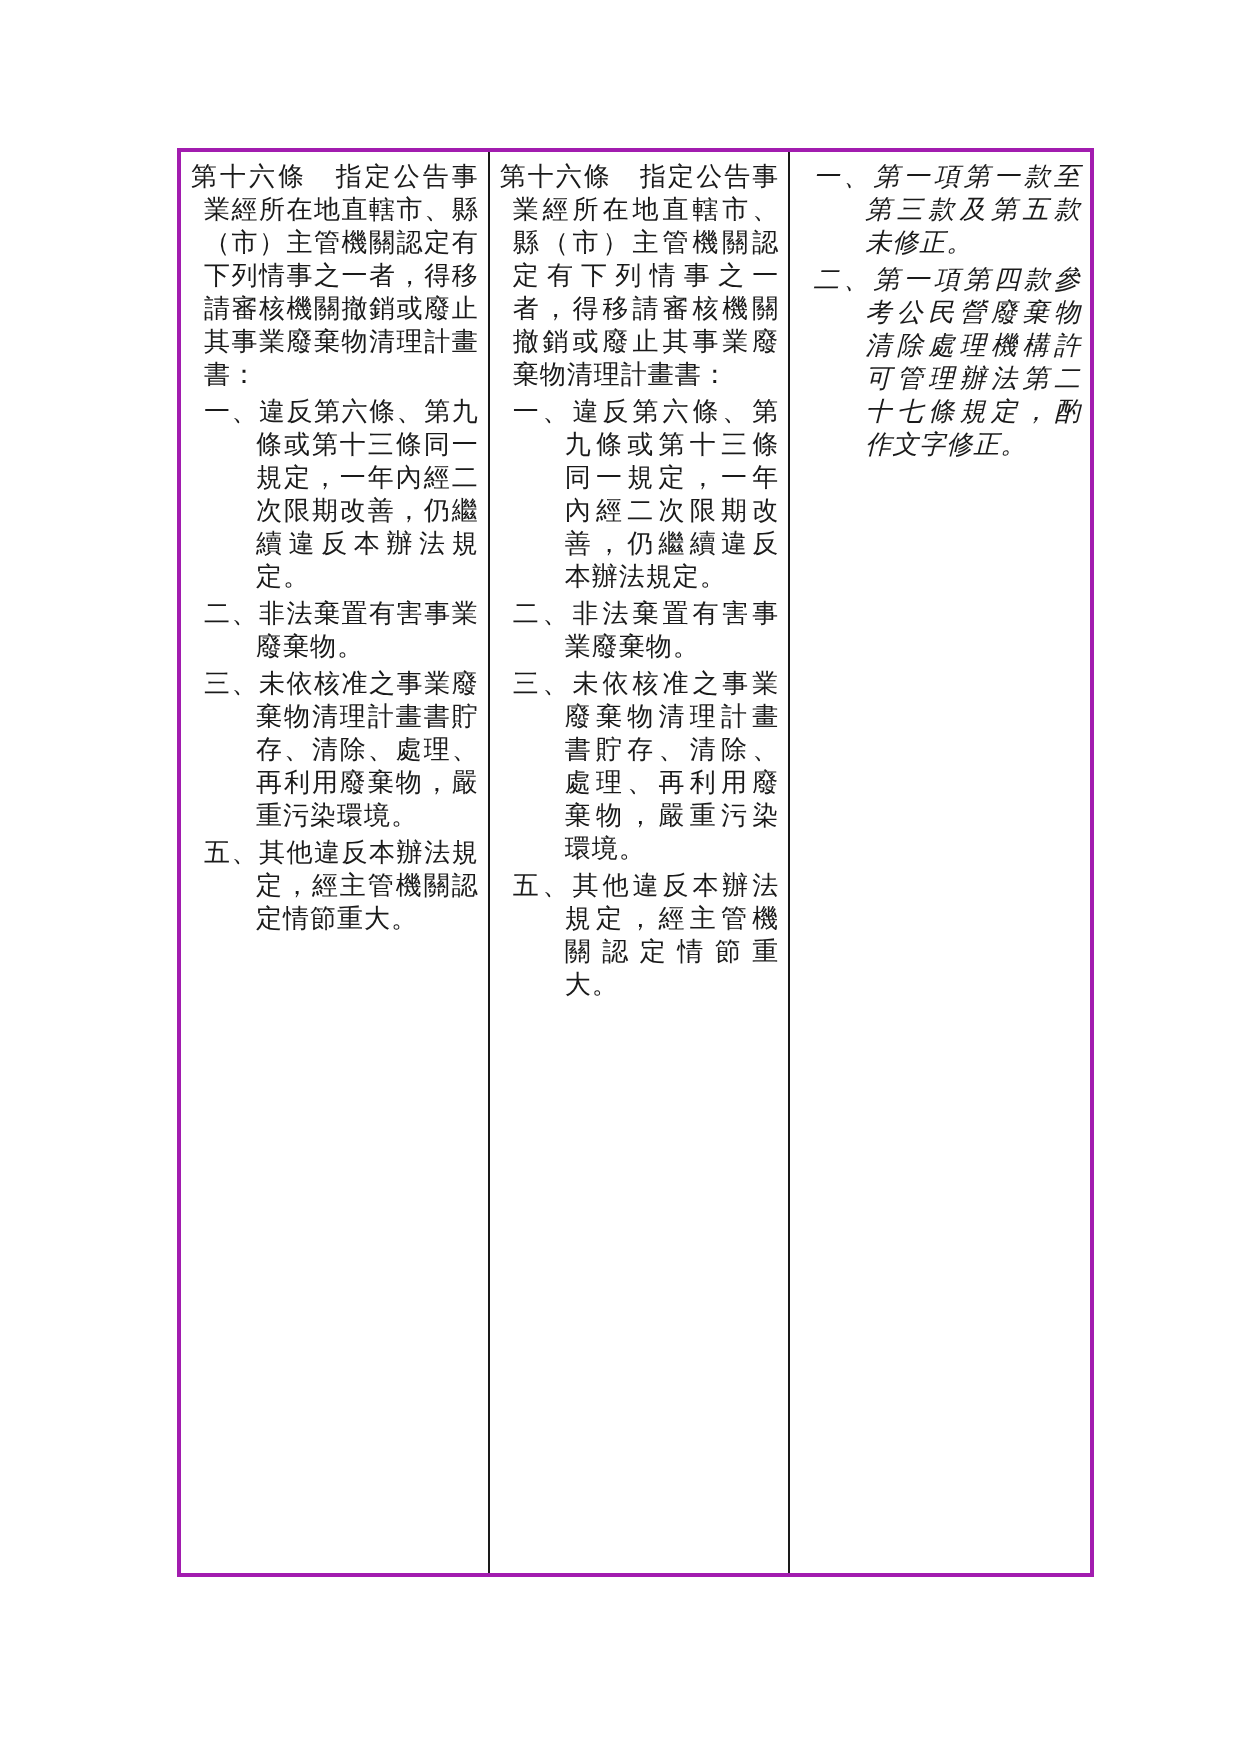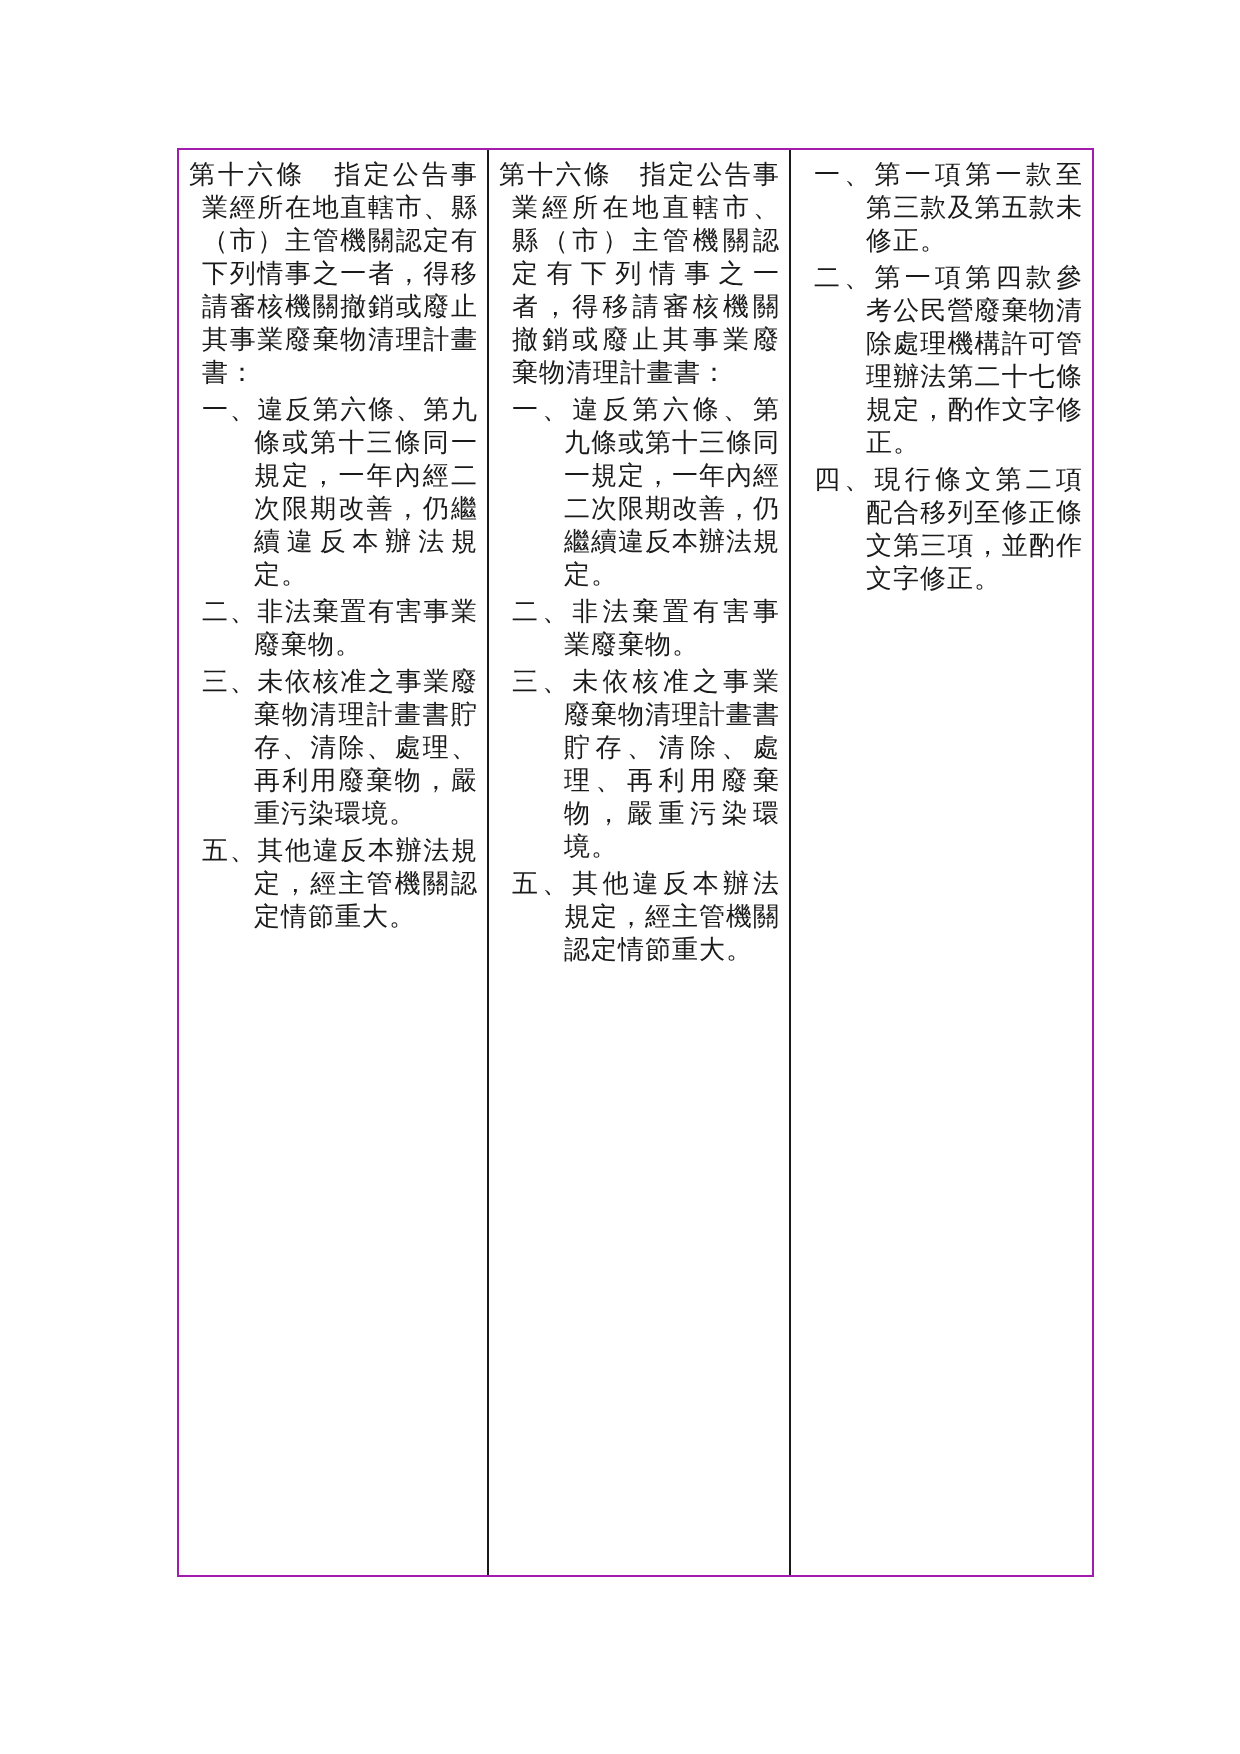--- a/index.html
+++ b/index.html
@@ -16,39 +16,39 @@
     color: #1a1a1a;
     overflow: hidden;
   }
   .law-table {
     position: absolute;
     left: 177px;
     top: 148px;
     width: 917px;
     min-height: 1429px;
     box-sizing: border-box;
-    border: 2px solid #a21caf;
+    border: 4px solid #a21caf;
     display: flex;
     align-items: stretch;
     background: #ffffff;
   }
   .col {
     box-sizing: border-box;
     padding: 8px 9px 10px 10px;
     font-size: 26px;
     line-height: 33px;
     letter-spacing: 1px;
     text-align: justify;
     text-justify: inter-character;
     word-break: break-all;
     overflow-wrap: anywhere;
   }
   .col-1 { width: 308px; }
   .col-2 { width: 302px; }
-  .col-3 { width: 303px; }
+  .col-3 { width: 303px; font-style: italic; }
   .col + .col { border-left: 2px solid #1a1a1a; }
 
   .blk { margin: 4px 0; }
   .blk:first-child { margin-top: 0; }
 
   
   .article { padding-left: 0.5em; text-indent: -0.5em; }
   
   .item { padding-left: 2.5em; text-indent: -2em; }
   
@@ -75,16 +75,15 @@
     <div class="col col-2">
         <div class="blk article"><span>第十六條　指定公告事業經所在地直轄市、縣（市）主管機關認定有下列情事之一者，得移請審核機關撤銷或廢止其事業廢棄物清理計畫書：</span></div>
         <div class="blk item"><span>一、違反第六條、第九條或第十三條同一規定，一年內經二次限期改善，仍繼續違反本辦法規定。</span></div>
         <div class="blk item"><span>二、非法棄置有害事業廢棄物。</span></div>
         <div class="blk item"><span>三、未依核准之事業廢棄物清理計畫書貯存、清除、處理、再利用廢棄物，嚴重污染環境。</span></div>
         <div class="blk item"><span>五、其他違反本辦法規定，經主管機關認定情節重大。</span></div>
       </div>
     <div class="col col-3">
         <div class="blk item"><span>一、第一項第一款至第三款及第五款未修正。</span></div>
         <div class="blk item"><span>二、第一項第四款參考公民營廢棄物清除處理機構許可管理辦法第二十七條規定，酌作文字修正。</span></div>
-        <div class="blk item"><span>四、現行條文第二項配合移列至修正條文第三項，並酌作文字修正。</span></div>
       </div>
   </div>
 </div>
 
 </body></html>

